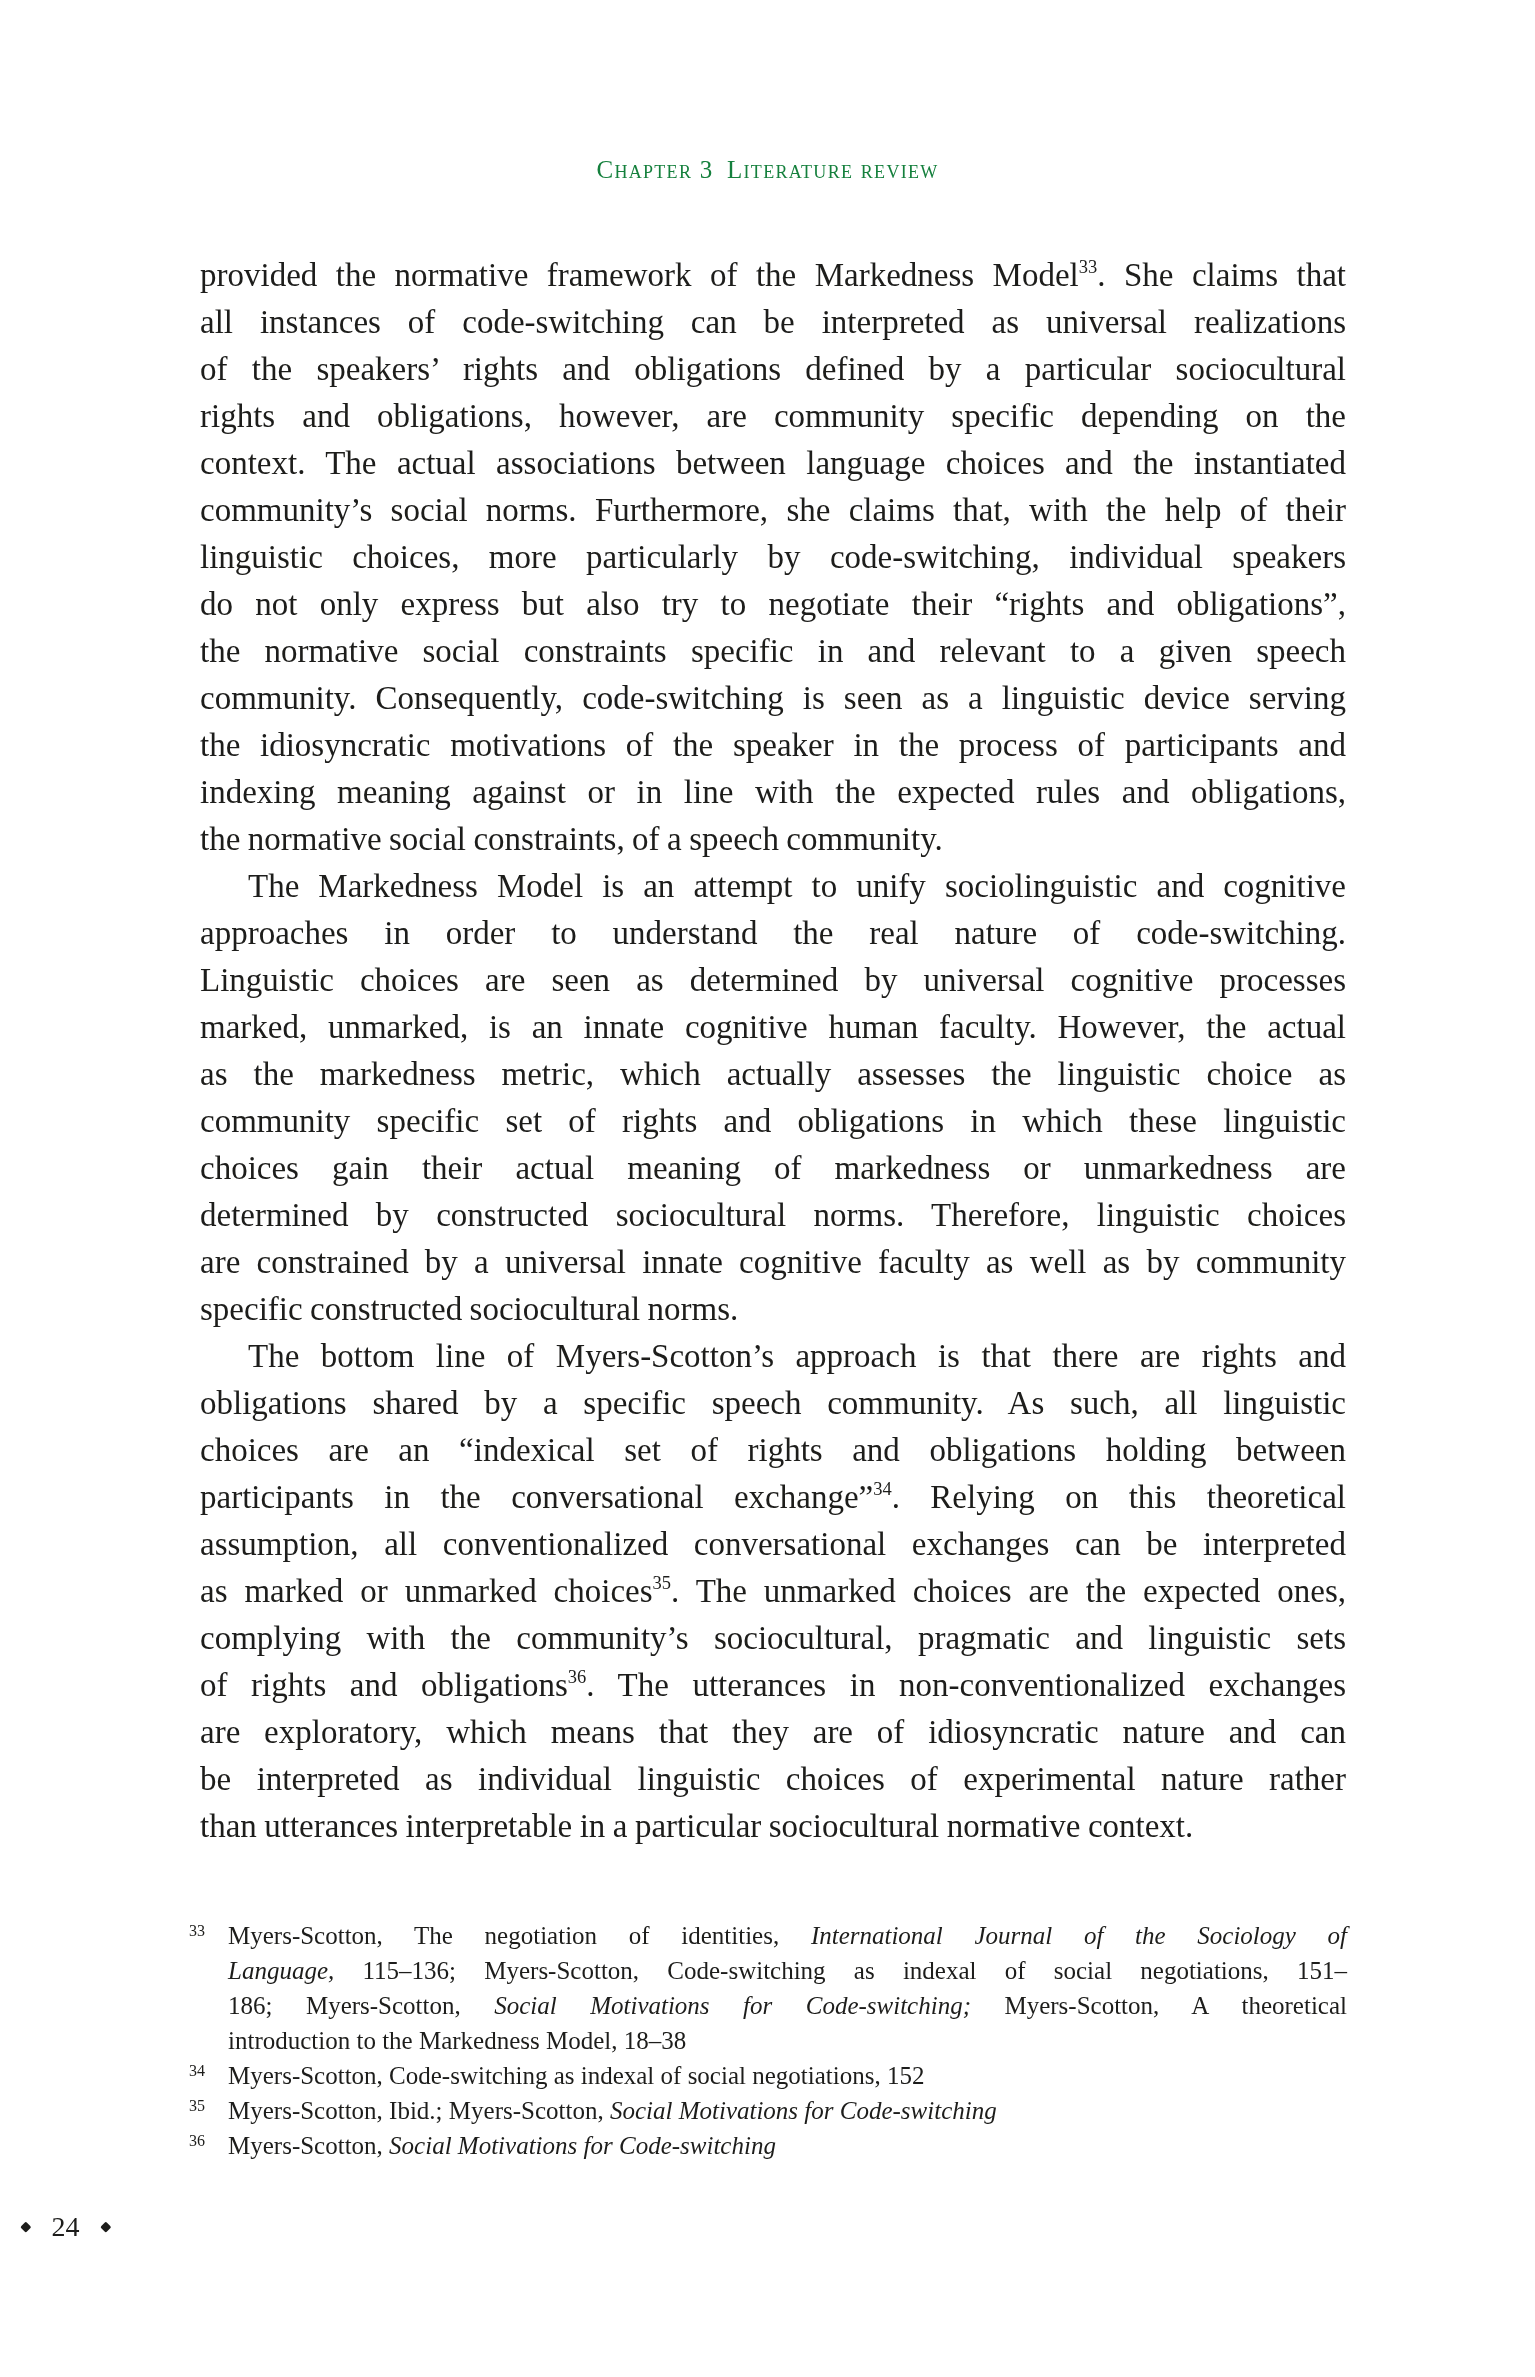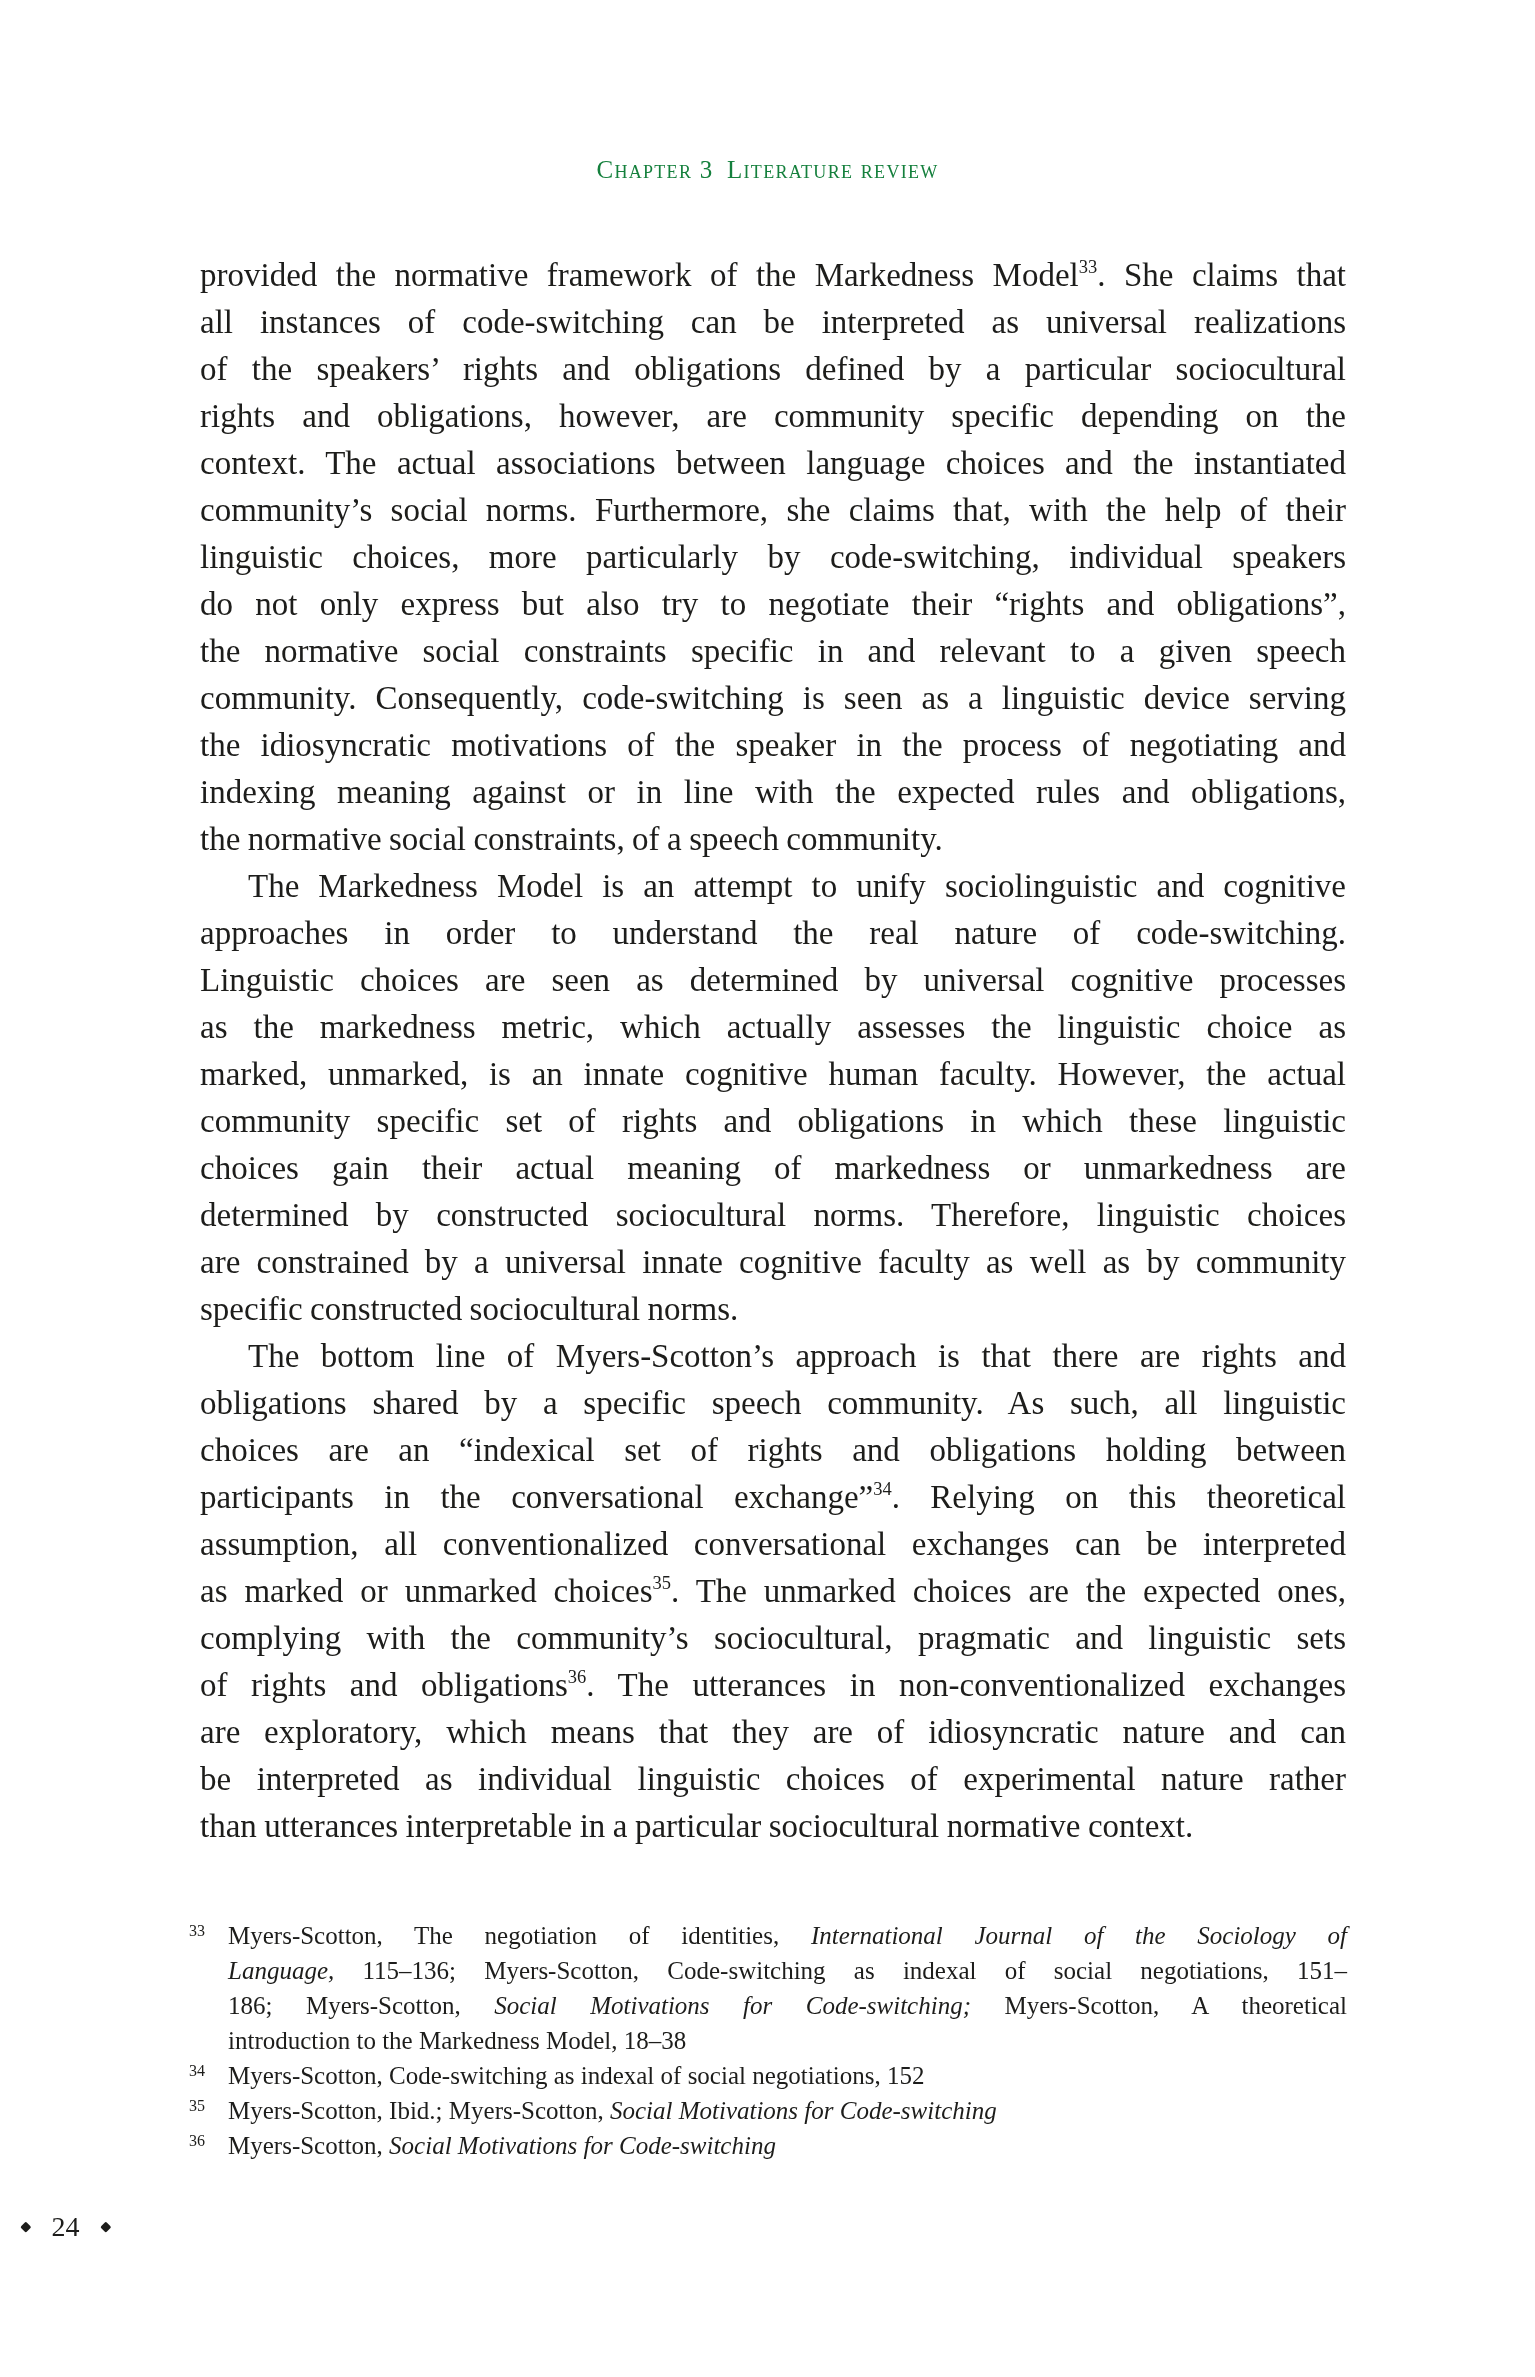--- a/index.html
+++ b/index.html
@@ -35,30 +35,30 @@
         <span class="line"><span>provided the normative framework of the Markedness Model</span><sup class="fnref">33</sup><span>. She claims that</span></span>
         <span class="line"><span>all instances of code-switching can be interpreted as universal realizations</span></span>
         <span class="line"><span>of the speakers’ rights and obligations defined by a particular sociocultural</span></span>
         <span class="line"><span>rights and obligations, however, are community specific depending on the</span></span>
         <span class="line"><span>context. The actual associations between language choices and the instantiated</span></span>
         <span class="line"><span>community’s social norms. Furthermore, she claims that, with the help of their</span></span>
         <span class="line"><span>linguistic choices, more particularly by code-switching, individual speakers</span></span>
         <span class="line"><span>do not only express but also try to negotiate their “rights and obligations”,</span></span>
         <span class="line"><span>the normative social constraints specific in and relevant to a given speech</span></span>
         <span class="line"><span>community. Consequently, code-switching is seen as a linguistic device serving</span></span>
-        <span class="line"><span>the idiosyncratic motivations of the speaker in the process of negotiating and</span></span>
+        <span class="line"><span>the idiosyncratic motivations of the speaker in the process of participants and</span></span>
         <span class="line"><span>indexing meaning against or in line with the expected rules and obligations,</span></span>
         <span class="line last"><span>the normative social constraints, of a speech community.</span></span>
       </div>
       <div>
         <span class="line indent"><span>The Markedness Model is an attempt to unify sociolinguistic and cognitive</span></span>
         <span class="line"><span>approaches in order to understand the real nature of code-switching.</span></span>
         <span class="line"><span>Linguistic choices are seen as determined by universal cognitive processes</span></span>
+        <span class="line"><span>marked, unmarked, is an innate cognitive human faculty. However, the actual</span></span>
         <span class="line"><span>as the markedness metric, which actually assesses the linguistic choice as</span></span>
-        <span class="line"><span>marked, unmarked, is an innate cognitive human faculty. However, the actual</span></span>
         <span class="line"><span>community specific set of rights and obligations in which these linguistic</span></span>
         <span class="line"><span>choices gain their actual meaning of markedness or unmarkedness are</span></span>
         <span class="line"><span>determined by constructed sociocultural norms. Therefore, linguistic choices</span></span>
         <span class="line"><span>are constrained by a universal innate cognitive faculty as well as by community</span></span>
         <span class="line last"><span>specific constructed sociocultural norms.</span></span>
       </div>
       <div>
         <span class="line indent"><span>The bottom line of Myers-Scotton’s approach is that there are rights and</span></span>
         <span class="line"><span>obligations shared by a specific speech community. As such, all linguistic</span></span>
         <span class="line"><span>choices are an “indexical set of rights and obligations holding between</span></span>

